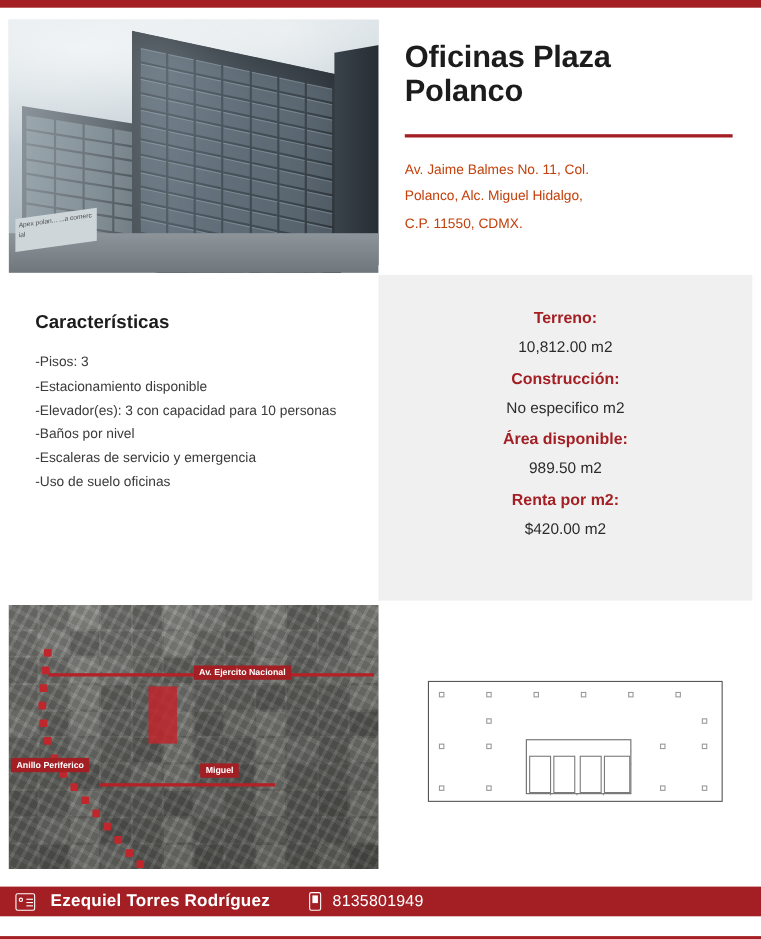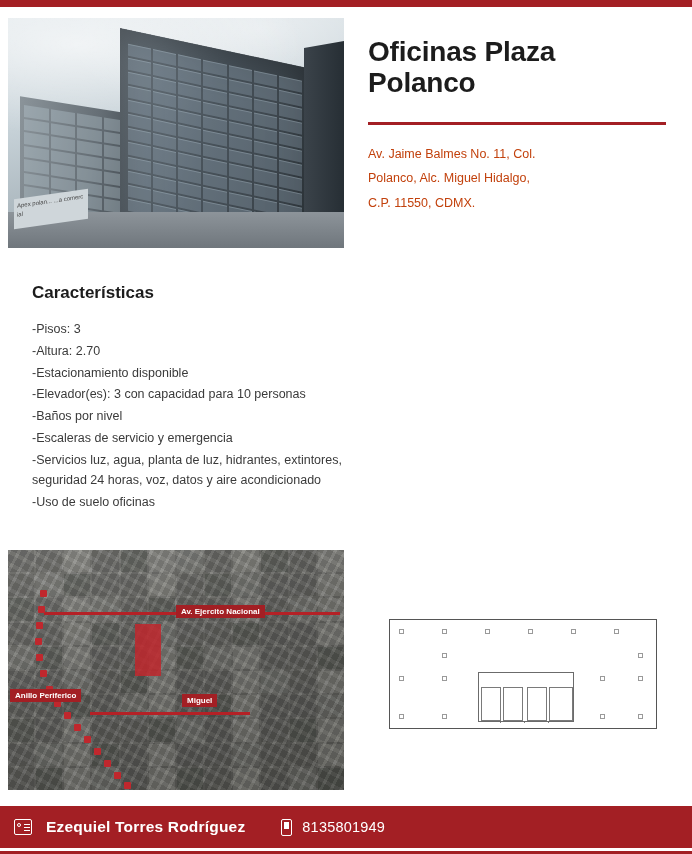--- a/index.html
+++ b/index.html
@@ -334,21 +334,21 @@
     background: #7d7d7d;
     width: 1px;
   }
 
   
   .footer {
     position: absolute;
     left: 0;
     top: 806px;
     width: 692px;
-    height: 42px;
+    height: 27px;
     background: #a31f24;
     color: #ffffff;
     display: flex;
     align-items: center;
   }
   .footer .ic {
     width: 18px;
     height: 16px;
     border: 1.6px solid #ffffff;
     border-radius: 2px;
@@ -573,30 +573,38 @@
   <div class="address">
     <div>Av. Jaime Balmes No. 11, Col.</div>
     <div>Polanco, Alc. Miguel Hidalgo,</div>
     <div>C.P. 11550, CDMX.</div>
   </div>
 
   <div class="caract">
     <h2>Características</h2>
     <ul>
       <li>-Pisos: 3</li>
-      <li>-Altura: 2.70</li>
       <li>-Estacionamiento disponible</li>
       <li>-Elevador(es): 3 con capacidad para 10 personas</li>
       <li>-Baños  por nivel</li>
       <li>-Escaleras de servicio y emergencia</li>
-      <li>-Servicios  luz, agua, planta de luz, hidrantes, extintores, seguridad 24 horas, voz, datos y aire acondicionado</li>
       <li>-Uso de suelo  oficinas</li>
     </ul>
   </div>
 
+  <div class="specs">
+    <div class="spec-label">Terreno:</div>
+    <div class="spec-value">10,812.00 m2</div>
+    <div class="spec-label">Construcción:</div>
+    <div class="spec-value">No especifico m2</div>
+    <div class="spec-label">Área disponible:</div>
+    <div class="spec-value">989.50 m2</div>
+    <div class="spec-label">Renta por m2:</div>
+    <div class="spec-value">$420.00 m2</div>
+  </div>
 
   <div class="map">
     <div class="map-base"></div>
     <div class="map-blocks">
       <i></i>
         <i></i>
         <i></i>
         <i></i>
         <i></i>
         <i></i>

